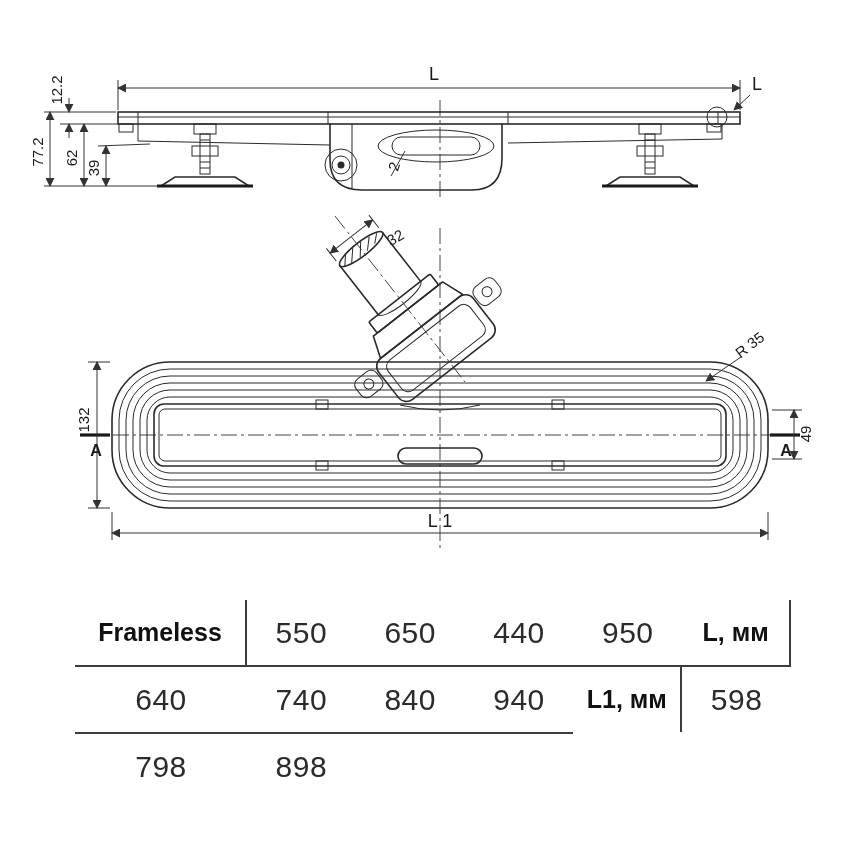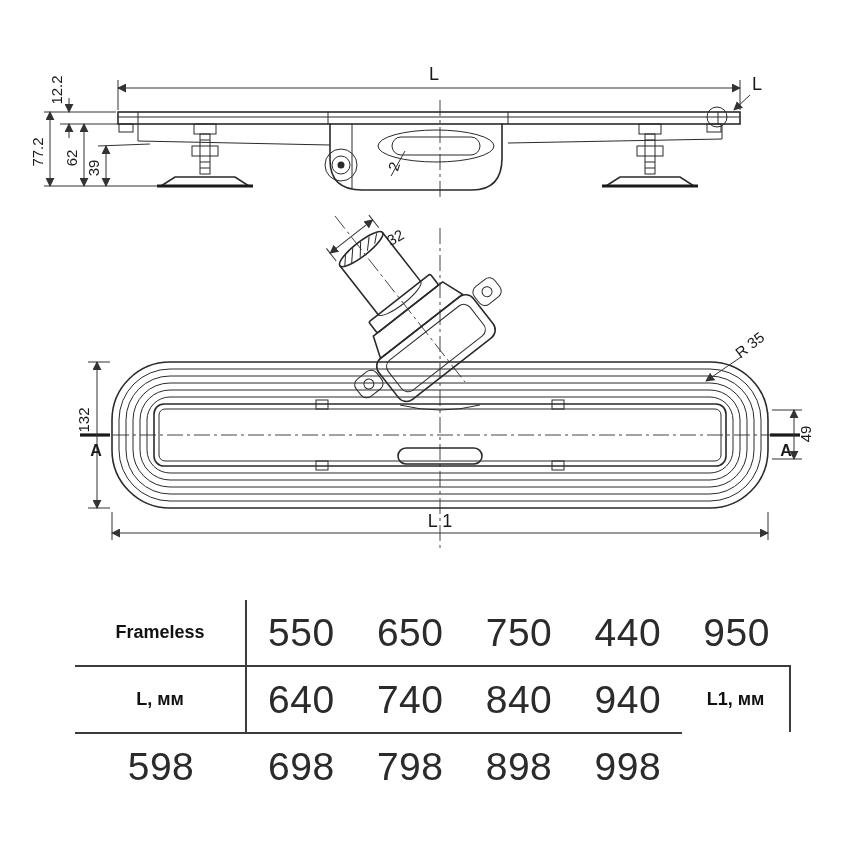--- a/index.html
+++ b/index.html
@@ -12,22 +12,22 @@
   .dim{stroke:#333;stroke-width:1;fill:none;}
   .cl{stroke:#444;stroke-width:1;fill:none;stroke-dasharray:16 4 3 4;}
   .thk{stroke:#1a1a1a;stroke-width:3.2;fill:none;}
   .dtxt{font-size:15px;}
   .btxt{font-size:18px;}
   .atxt{font-size:16px;font-weight:bold;}
 
   .size-table{position:absolute;left:75px;top:600px;width:716px;
               display:grid;grid-template-columns:172px repeat(5,1fr);}
   .cell{height:65px;display:flex;align-items:center;justify-content:center;
-        font-size:39px;color:#2b2b2b;letter-spacing:.5px;}
-  .cell.lbl{font-weight:bold;font-size:18px;color:#111;letter-spacing:0;}
+        font-size:30px;color:#2b2b2b;letter-spacing:.5px;}
+  .cell.lbl{font-weight:bold;font-size:25px;color:#111;letter-spacing:0;}
   .br{border-right:2px solid #3c3c3c;}
   .bb{border-bottom:2px solid #3c3c3c;}
 </style>
 </head>
 <body>
 
 <div id="page">
 
 <svg width="866" height="580" viewBox="0 0 866 580">
   <defs>
@@ -199,31 +199,28 @@
       <line class="dim" x1="112" y1="533" x2="768" y2="533" marker-start="url(#ae)" marker-end="url(#ae)"></line>
       <text class="btxt" x="440" y="527" text-anchor="middle">L 1</text>
     </g>
   </g>
 </svg>
 
 <div class="size-table">
   <div class="cell lbl br bb">Frameless</div>
   <div class="cell bb">550</div>
   <div class="cell bb">650</div>
-  <div class="cell bb">750</div>
   <div class="cell bb">440</div>
   <div class="cell bb">950</div>
 
   <div class="cell lbl br bb">L, мм</div>
   <div class="cell bb">640</div>
   <div class="cell bb">740</div>
   <div class="cell bb">840</div>
   <div class="cell bb">940</div>
 
   <div class="cell lbl br">L1, мм</div>
   <div class="cell">598</div>
-  <div class="cell">698</div>
   <div class="cell">798</div>
   <div class="cell">898</div>
-  <div class="cell">998</div>
 </div>
 
 </div>
 
 </body></html>

